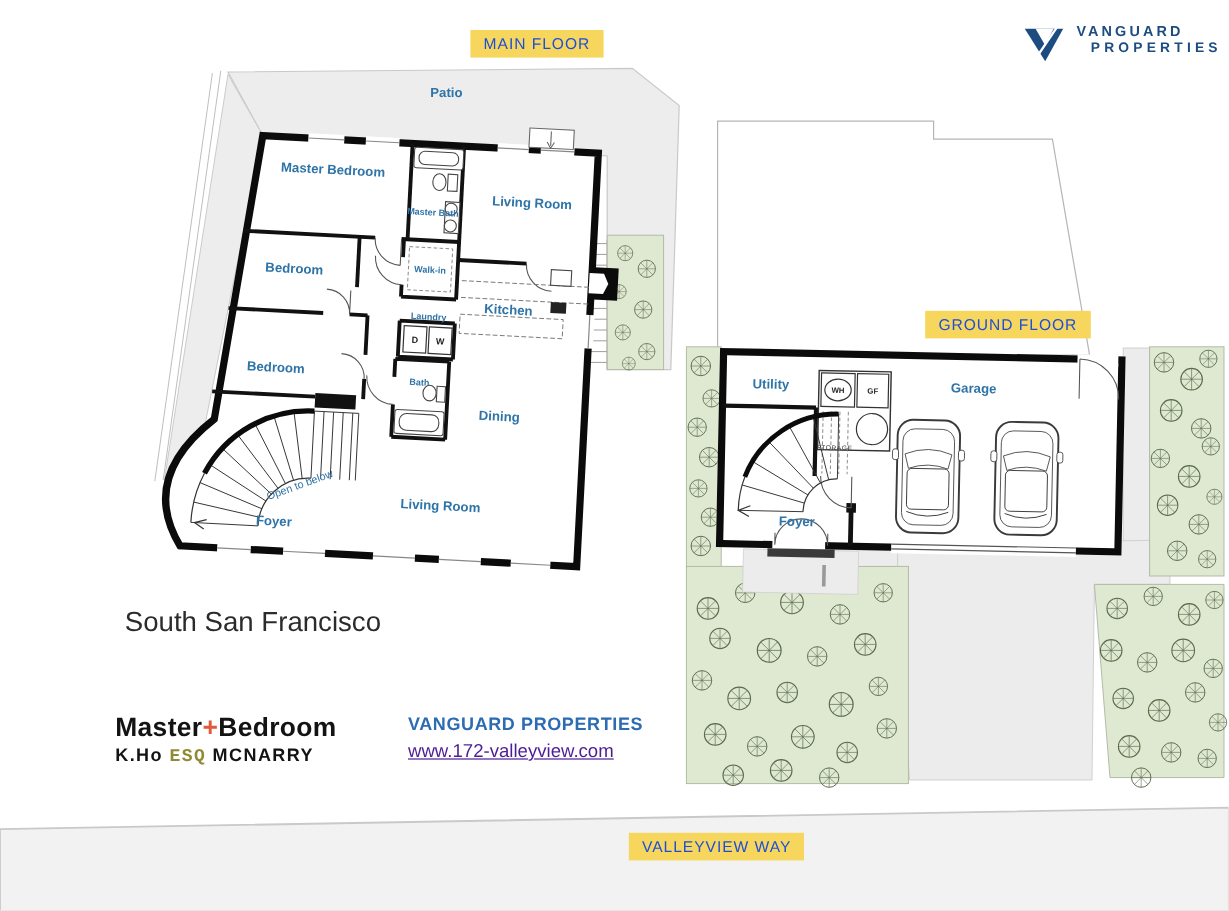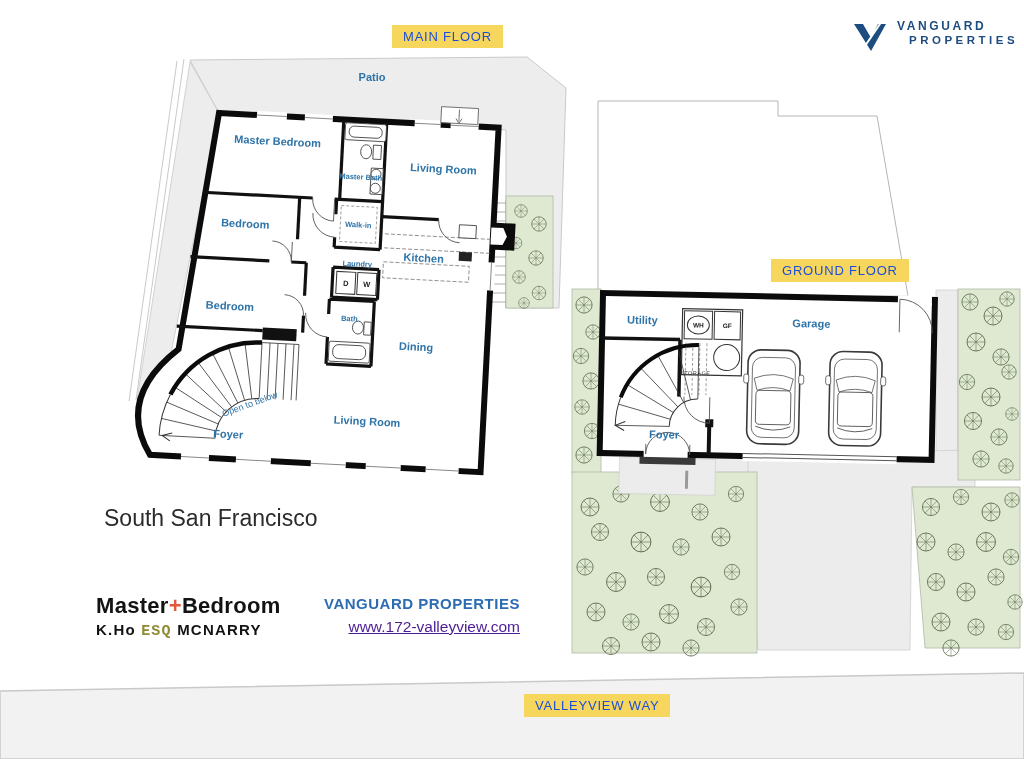--- a/index.html
+++ b/index.html
@@ -15,21 +15,21 @@
   .logo-l2{font-size:11.5px;font-weight:700;letter-spacing:3.5px;margin-top:3px;padding-left:12px;}
   
   .address{position:absolute;left:104px;top:503px;font-size:23px;color:#2b2b2b;line-height:31px;}
   
   .agents{position:absolute;left:96px;top:594px;color:#131313;}
   .agents-l1{font-size:22px;font-weight:700;letter-spacing:.3px;line-height:1.1;}
   .agents-l2{font-size:15px;font-weight:700;letter-spacing:1.2px;margin-top:3px;}
   .plus{color:#E2593B;}
   .esq{color:#8F8A33;font-family:Liberation Mono, monospace;}
   
-  .footerbrand{position:absolute;left:324px;top:595px;text-align:right;}
+  .footerbrand{position:absolute;left:340px;top:595px;}
   .fb-company{color:#2D6CB3;font-size:15px;font-weight:700;letter-spacing:.5px;}
   .fb-site{color:#4c1d95;font-size:15.5px;margin-top:6px;text-decoration:underline;cursor:pointer;}
   .road{position:absolute;left:0;bottom:0;width:1024px;height:90px;}
   text{font-family:"Liberation Sans",sans-serif;}
   .room-lbl{fill:#2E74A8;font-size:11px;font-weight:600;}
   .room-lbl-sm{fill:#2E74A8;font-size:7.5px;font-weight:600;}
 </style>
 </head>
 <body>
 

